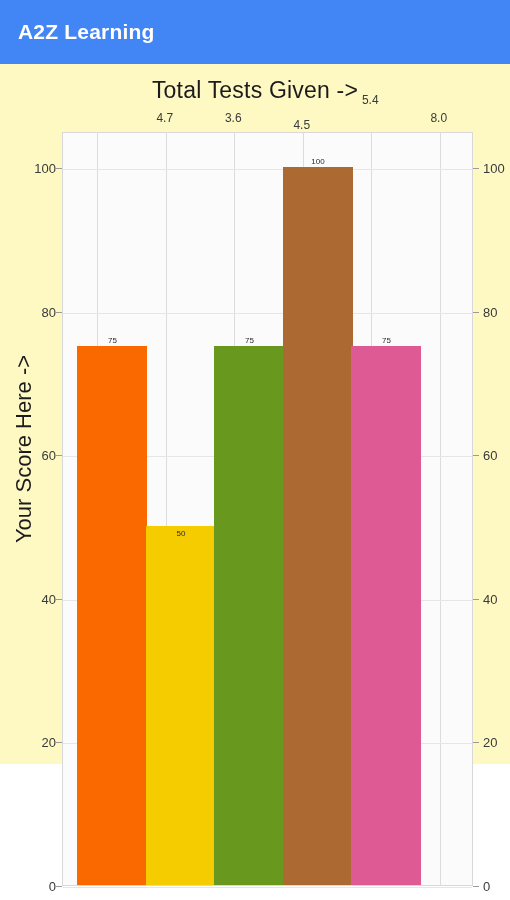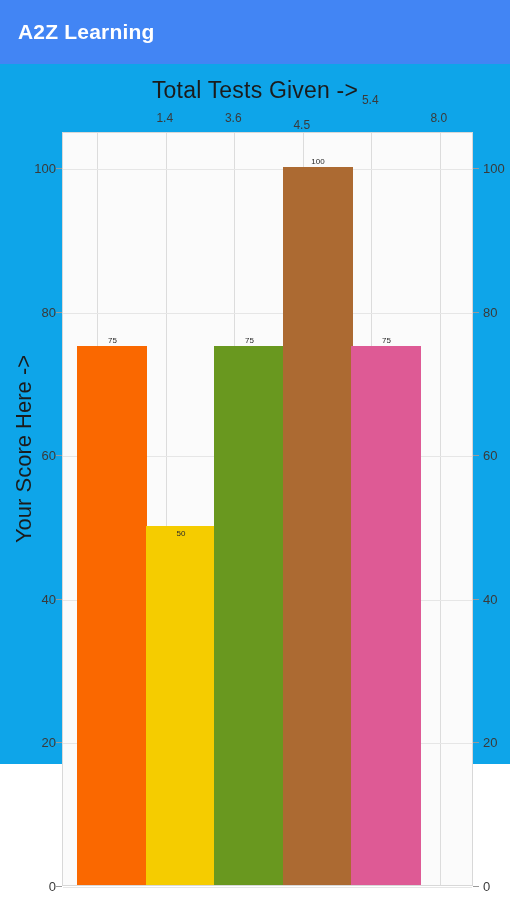--- a/index.html
+++ b/index.html
@@ -40,21 +40,21 @@
     height: 4px;
     background: linear-gradient(to bottom, rgba(0,0,0,0.16), rgba(0,0,0,0));
   }
 
   
   #chart-area {
     position: absolute;
     left: 0; top: 64px;
     width: 510px;
     height: 700px;
-    background: #0ea5e9;
+    background: #fef9c3;
   }
 
   #chart-title {
     position: absolute;
     left: 0; top: 13px;
     width: 510px;
     text-align: center;
     font-size: 23px;
     color: #1b1b1b;
     font-weight: normal;
@@ -164,21 +164,21 @@
 <div id="app-bar-shadow"></div>
 
 <div id="chart-area">
 
   <div id="chart-title">Total Tests Given -&gt;</div>
 
   <div id="y-axis-caption">Your Score Here -&gt;</div>
 
   <div id="xtick-labels">
       <div class="xtick-label" style="left: 96.25px; top: 47px; margin-top: 20px;">1.8</div>
-      <div class="xtick-label" style="left: 164.75px; top: 47px;">1.4</div>
+      <div class="xtick-label" style="left: 164.75px; top: 47px;">4.7</div>
       <div class="xtick-label" style="left: 233.25px; top: 47px;">3.6</div>
       <div class="xtick-label" style="left: 301.75px; top: 54px;">4.5</div>
       <div class="xtick-label" style="left: 370.25px; top: 29px;">5.4</div>
       <div class="xtick-label" style="left: 438.75px; top: 47px;">8.0</div>
     </div>
   <div id="ytick-labels-left">
       <div class="ytick-label-left" style="left: 16px; top: 822px;">0</div>
       <div class="ytick-mark" style="left: 56px; top: 822px;"></div>
       <div class="ytick-label-left" style="left: 16px; top: 678.381px;">20</div>
       <div class="ytick-mark" style="left: 56px; top: 678.381px;"></div>

